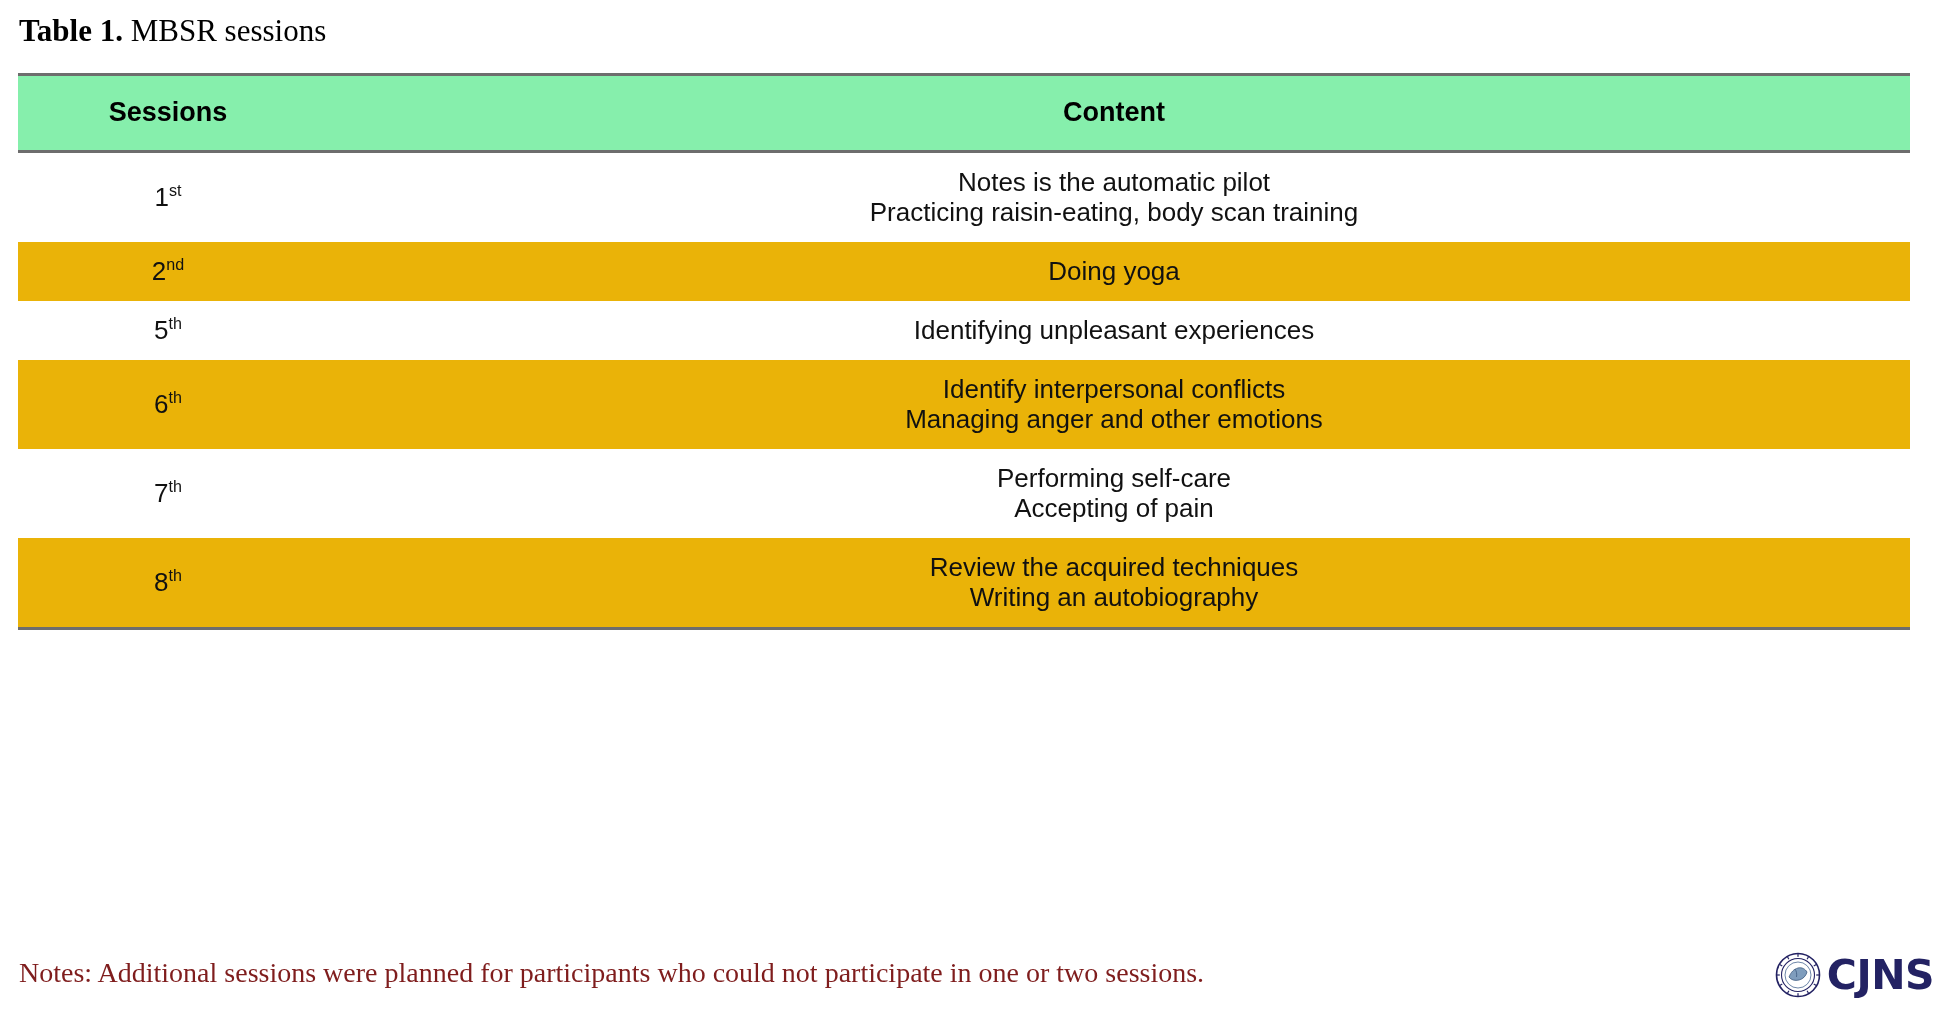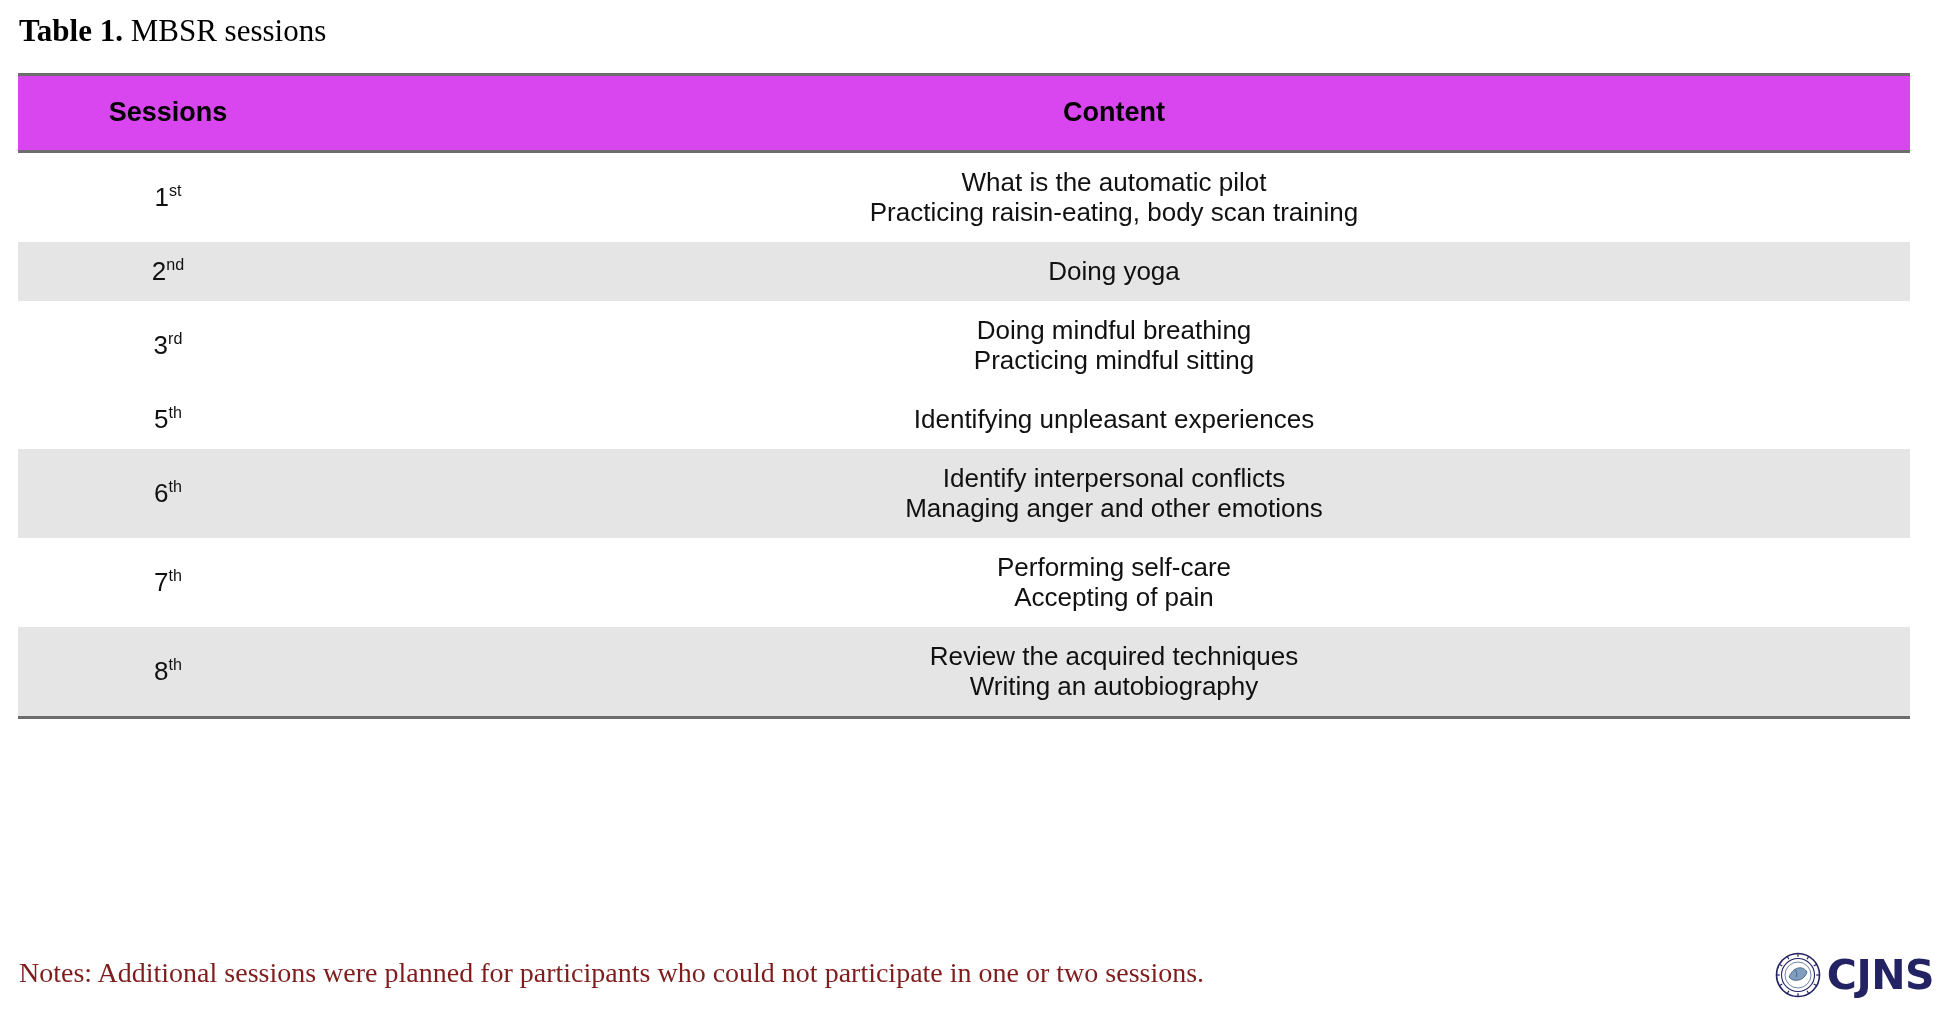--- a/index.html
+++ b/index.html
@@ -50,21 +50,21 @@
   }
   table.tbl {
     width: 100%;
     border-collapse: collapse;
     table-layout: fixed;
   }
   table.tbl col.c-sessions { width: 300px; }
   table.tbl col.c-content  { width: auto; }
 
   thead tr.head-row {
-    background: #d946ef;
+    background: #86efac;
   }
   thead th {
     font-family: "Liberation Sans", sans-serif;
     font-weight: bold;
     font-size: 27px;
     line-height: 32px;
     text-align: center;
     padding: 20px 0 22px 0;
     border-top: 3px solid #6d6d6d;
     border-bottom: 3px solid #6d6d6d;
@@ -74,21 +74,21 @@
   tbody td {
     font-family: "Liberation Sans", sans-serif;
     font-size: 26px;
     line-height: 30px;
     text-align: center;
     color: #111;
     padding: 14px 0 15px 0;
     vertical-align: middle;
   }
   tbody tr.shade {
-    background: #e5e5e5;
+    background: #eab308;
   }
   tbody tr.plain {
     background: #ffffff;
   }
   tbody tr:last-child td {
     border-bottom: 3px solid #6d6d6d;
   }
 
   td.sess {
     font-size: 26px;
@@ -158,35 +158,28 @@
       <thead>
         <tr class="head-row">
           <th>Sessions</th>
           <th>Content</th>
         </tr>
       </thead>
       <tbody id="tbody">
           <tr class="plain">
             <td class="sess"><span>1</span><sup>st</sup></td>
             <td class="cont">
-              <span class="line">What is the automatic pilot</span>
+              <span class="line">Notes is the automatic pilot</span>
               <span class="line">Practicing raisin-eating, body scan training</span>
             </td>
           </tr>
           <tr class="shade">
             <td class="sess"><span>2</span><sup>nd</sup></td>
             <td class="cont">
               <span class="line">Doing yoga</span>
-            </td>
-          </tr>
-          <tr class="plain">
-            <td class="sess"><span>3</span><sup>rd</sup></td>
-            <td class="cont">
-              <span class="line">Doing mindful breathing</span>
-              <span class="line">Practicing mindful sitting</span>
             </td>
           </tr>
           <tr class="plain">
             <td class="sess"><span>5</span><sup>th</sup></td>
             <td class="cont">
               <span class="line">Identifying unpleasant experiences</span>
             </td>
           </tr>
           <tr class="shade">
             <td class="sess"><span>6</span><sup>th</sup></td>

